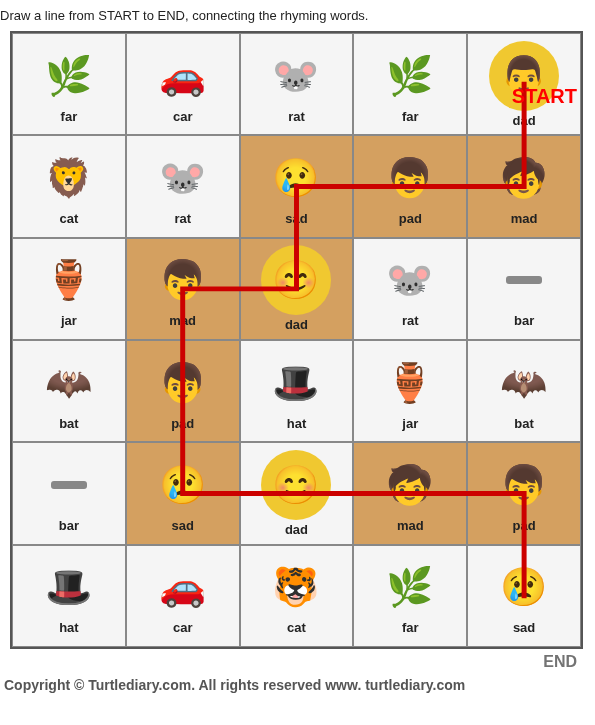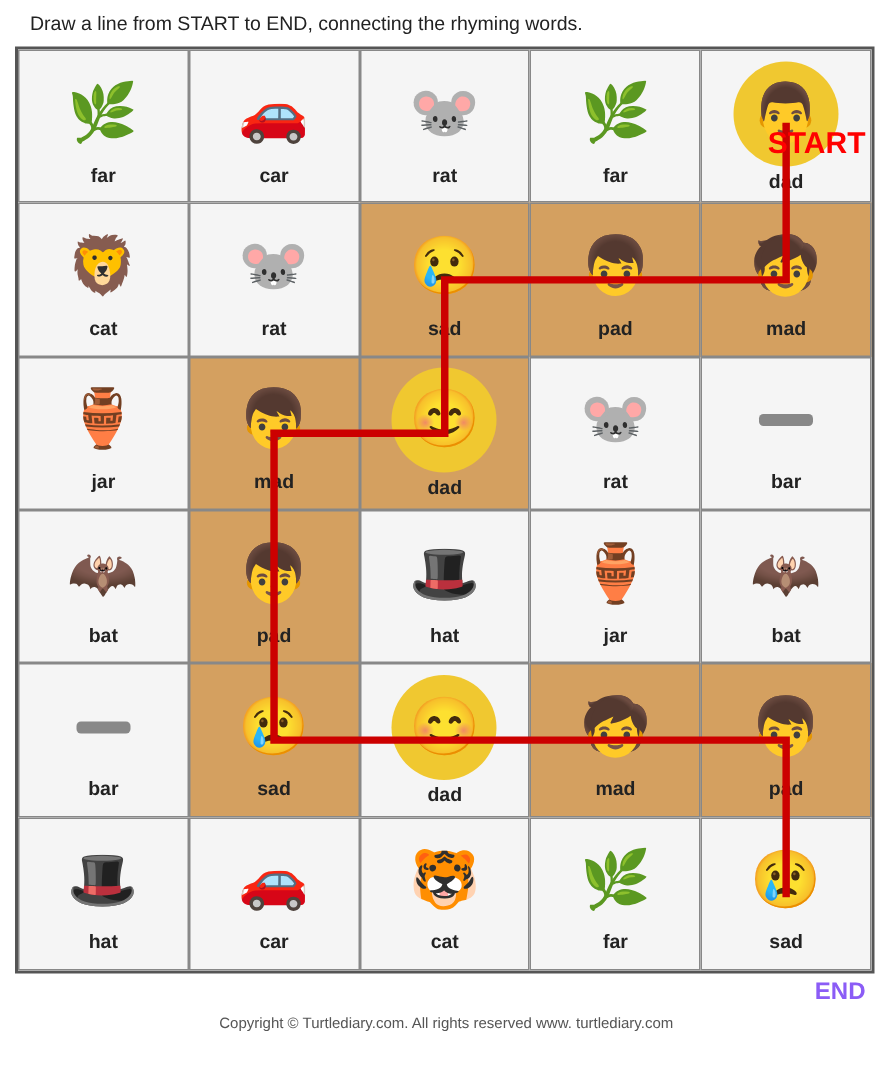--- a/index.html
+++ b/index.html
@@ -6,21 +6,21 @@
     body {
       width: 595px;
       height: 725px;
       font-family: Arial, sans-serif;
       background: white;
       overflow: hidden;
       position: relative;
     }
     .instruction {
       font-size: 13px;
-      padding: 8px 12px 4px 20px;
+      padding: 8px 12px 4px 0;
       color: #222;
     }
     .start-label {
       position: absolute;
       top: 58px;
       right: 8px;
       color: red;
       font-weight: bold;
       font-size: 20px;
       z-index: 10;
@@ -62,24 +62,24 @@
     
     .path-overlay {
       position: absolute;
       top: 0; left: 0;
       width: 100%;
       height: 100%;
       pointer-events: none;
       z-index: 5;
     }
     .footer {
-      text-align: center;
-      font-size: 10px;
+      font-size: 14px;
       color: #555;
       padding: 4px;
+      font-weight: bold;
     }
 
     .emoji-icon {
       font-size: 38px;
       line-height: 1;
     }
 
     
     .on-path {
       background: #d4a060 !important;
@@ -283,16 +283,16 @@
   <div class="cell">
     <div class="cell-img">
         <span class="emoji-icon">😢</span>
       </div>
     <div class="cell-label">sad</div>
   </div>
 
 </div>
 
 <div style="position:relative; margin: 0 10px; height: 20px;">
-  <span style="position:absolute; right: 8px; top: 0px; color: #8b5cf6; font-weight: bold; font-size: 16px;">END</span>
+  <span style="position:absolute; right: 8px; top: 0px; color: #737373; font-weight: bold; font-size: 16px;">END</span>
 </div>
 
 <div class="footer">Copyright © Turtlediary.com. All rights reserved   www. turtlediary.com</div>
 
 </body></html>

